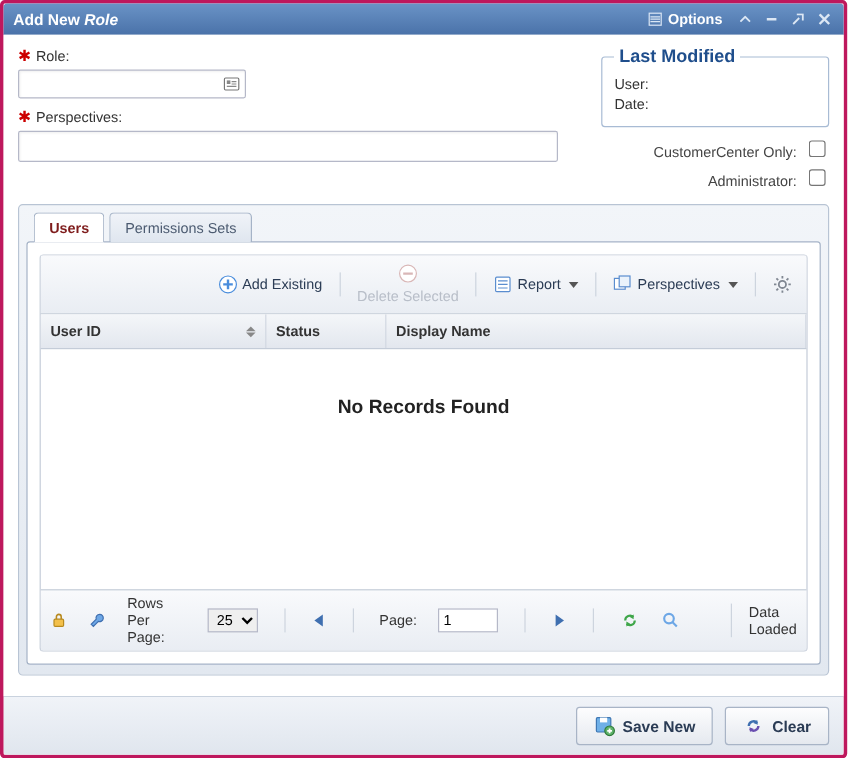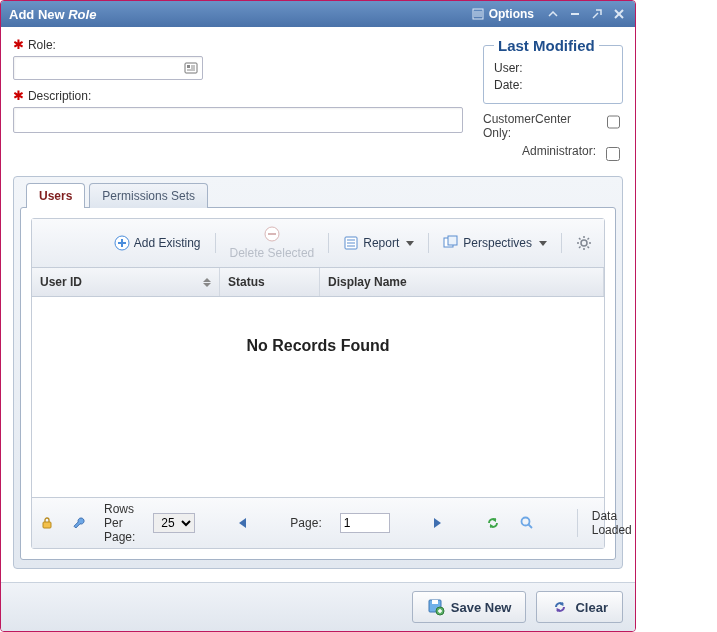--- a/index.html
+++ b/index.html
@@ -7,23 +7,23 @@
     margin: 0;
     font-family: Arial, Helvetica, sans-serif;
     font-size: 12px;
     color: #333;
     background: #fff;
     width: 717px;
     height: 632px;
     overflow: hidden;
   }
   .window {
-    border: 1px solid #be185d;
+    border: 3px solid #be185d;
     border-radius: 4px;
-    width: 636px;
+    width: 706px;
     height: 632px;
     display: flex;
     flex-direction: column;
   }
   .titlebar {
     background: linear-gradient(to bottom, #6a93c6, #4a72a9);
     color: #fff;
     height: 26px;
     display: flex;
     align-items: center;
@@ -100,21 +100,21 @@
   fieldset.last-mod legend {
     color: #1f4e8c;
     font-weight: bold;
     font-size: 15px;
     padding: 0 4px;
   }
   fieldset.last-mod .kv { display: flex; margin: 3px 0; font-size: 12px; color: #333; }
   fieldset.last-mod .kv .k { width: 44px; }
   .chk-row {
     display: flex;
-    align-items: flex-start;
+    align-items: flex-end;
     justify-content: flex-end;
     margin: 4px 0;
     color: #444;
   }
   .chk-row label { margin-right: 6px; }
   .chk-row input { width: 14px; height: 14px; }
   .tabs-wrap {
     margin-top: 8px;
     border: 1px solid #b8c4d4;
     border-radius: 4px;
@@ -358,21 +358,21 @@
                   <line x1="7" y1="5" x2="11" y2="5" stroke="#888"></line>
                   <line x1="7" y1="7" x2="11" y2="7" stroke="#888"></line>
                   <line x1="3" y1="9" x2="11" y2="9" stroke="#888"></line>
                 </svg>
             </span>
           </div>
         </div>
         <div class="form-row">
           <div class="form-label">
             <span class="req-star">✱</span>
-            <span>Description:</span>
+            <span>Perspectives:</span>
           </div>
           <input type="text" class="text-input-lg" value="" style="">
         </div>
       </div>
       <div class="side-col">
         <fieldset class="last-mod">
           <legend>Last Modified</legend>
           <div class="kv">
             <span class="k">User:</span>
             <span></span>

